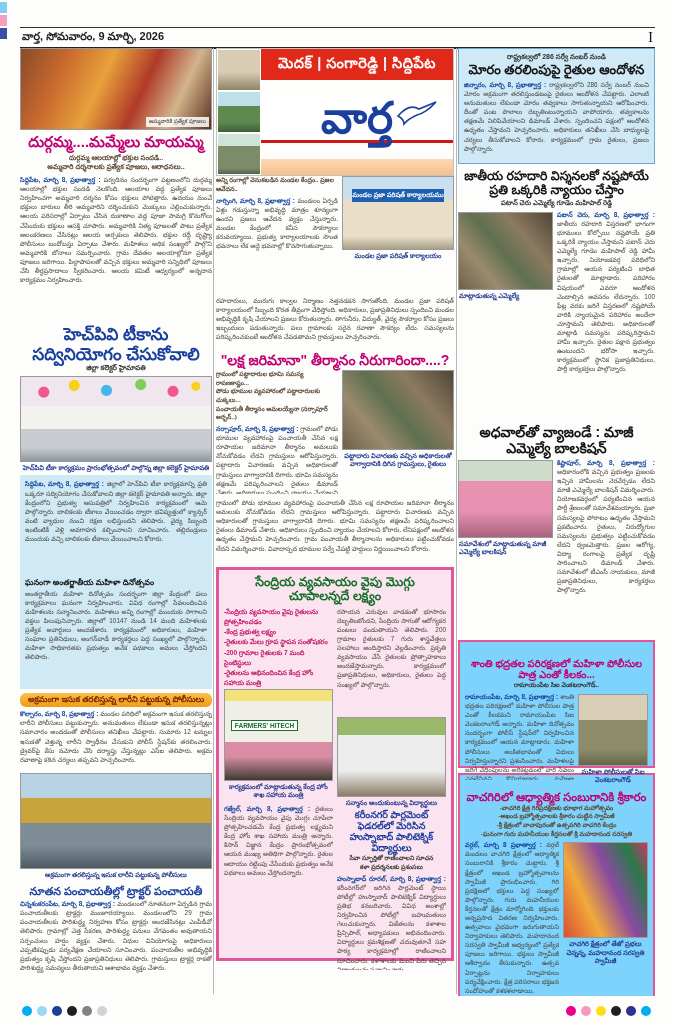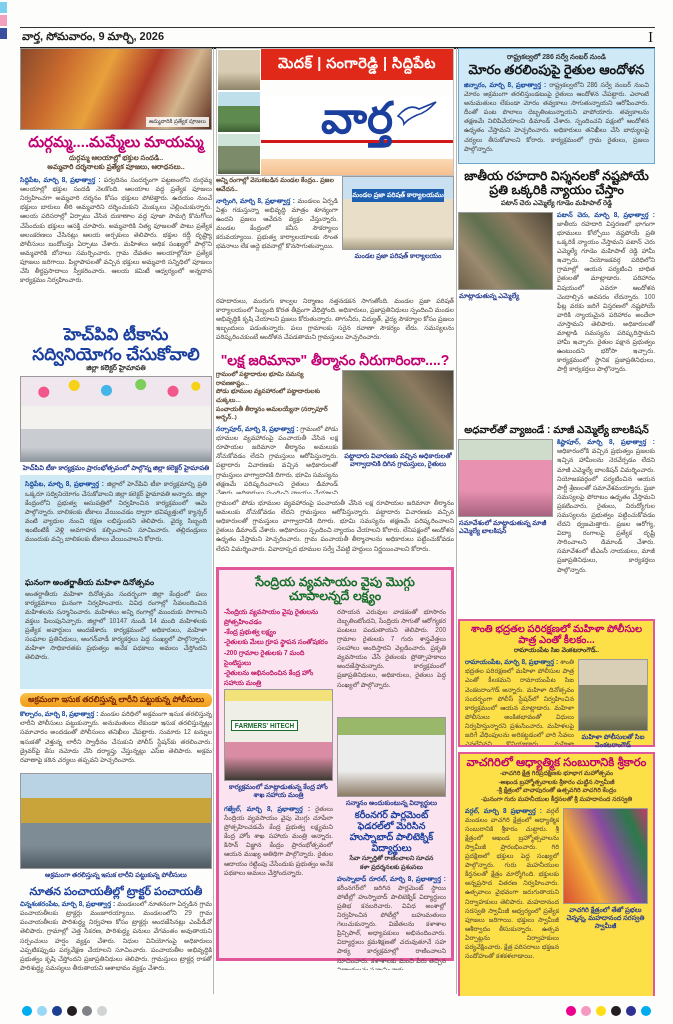--- a/index.html
+++ b/index.html
@@ -75,21 +75,21 @@
         padding:6px 0 5px;letter-spacing:.5px;}
   .mlogo{flex:1;background:#fff;display:flex;align-items:center;justify-content:center;position:relative;
          border-bottom:3px solid #d01818;}
   .mlogo .lg{font-size:44px;font-weight:bold;color:#1a3f9e;line-height:1;}
   .mlogo svg{position:absolute;right:14px;top:4px;}
   .mstrip{height:16px;background:linear-gradient(#fbd9b5,#f6c08e);}
   
   .bluebox{background:#cfe9f7;border:1px solid #6fa8c8;box-sizing:border-box;padding:4px 5px;}
   .kick{font-size:7px;font-weight:bold;text-align:center;color:#333;}
   .pinkbox{background:#fbe4ef;border:3px solid #e2569a;box-sizing:border-box;padding:5px;}
-  .pinkbox2{background:#fde047;border:2.5px solid #e2569a;box-sizing:border-box;padding:2px 5px;}
+  .pinkbox2{background:#7dd3fc;border:2.5px solid #e2569a;box-sizing:border-box;padding:16px 5px;}
   .fl{float:left;margin:2px 4px 2px 0;}
   .fr{float:right;margin:2px 0 2px 4px;}
   .w95{width:95px;} .w112{width:112px;} .w70{width:70px;} .w85{width:85px;}
   .clr{clear:both;}
 </style>
 </head>
 <body>
 
 <div class="page">
 
@@ -223,21 +223,21 @@
     <div class="hlk" style="font-size:12.5px;margin:5px 0 1px">జాతీయ రహదారి విస్శనలకో నష్టపోయే ప్రతి ఒక్కరికి న్యాయం చేస్తాం</div>
     <div class="sub" style="font-size:6.8px;margin-bottom:2px">పటాన్ చెరు ఎమ్మెల్యే గూడెం మహిపాల్ రెడ్డి</div>
     <div style="height:212px;overflow:hidden">
       <div class="fl w95">
         <div class="ph phcrowd" style="height:78px"></div>
         <div class="cap" style="text-align:left">మాట్లాడుతున్న ఎమ్మెల్యే</div>
       </div>
       <p class="body" style="margin:0"><b class="dl">పటాన్ చెరు, మార్చి 8, ప్రభాత్వార్త :</b> <span>జాతీయ రహదారి విస్తరణలో భాగంగా భూములు కోల్పోయి నష్టపోయే ప్రతి ఒక్కరికీ న్యాయం చేస్తామని పటాన్ చెరు ఎమ్మెల్యే గూడెం మహిపాల్ రెడ్డి హామీ ఇచ్చారు. నియోజకవర్గ పరిధిలోని గ్రామాల్లో ఆయన పర్యటించి బాధిత రైతులతో మాట్లాడారు. పరిహారం విషయంలో ఎవరూ ఆందోళన చెందాల్సిన అవసరం లేదన్నారు. 100 ఫీట్ల వరకు జరిగే విస్తరణలో నష్టపోయే వారికి న్యాయమైన పరిహారం అందేలా చూస్తామని తెలిపారు. అధికారులతో మాట్లాడి సమస్యను పరిష్కరిస్తామని హామీ ఇచ్చారు. రైతుల పక్షాన ప్రభుత్వం ఉంటుందని భరోసా ఇచ్చారు. కార్యక్రమంలో స్థానిక ప్రజాప్రతినిధులు, పార్టీ కార్యకర్తలు పాల్గొన్నారు.</span></p>
       <div class="clr"></div>
     </div>
-    <div class="hlk" style="font-size:10px;margin:2px 0">అధవాల్‌తో వ్యాజండే : మాజీ ఎమ్మెల్యే బాలకిషన్</div>
+    <div class="hlk" style="font-size:14px;margin:2px 0">అధవాల్‌తో వ్యాజండే : మాజీ ఎమ్మెల్యే బాలకిషన్</div>
     <div style="height:178px;overflow:hidden">
       <div class="fl w95">
         <div class="ph phpink"></div>
         <div class="cap" style="text-align:left">సమావేశంలో మాట్లాడుతున్న మాజీ ఎమ్మెల్యే బాలకిషన్</div>
       </div>
       <p class="body" style="margin:0"><b class="dl">కిష్టాపూర్, మార్చి 8, ప్రభాత్వార్త :</b> <span>అధికారంలోకి వచ్చిన ప్రభుత్వం ప్రజలకు ఇచ్చిన హామీలను నెరవేర్చడం లేదని మాజీ ఎమ్మెల్యే బాలకిషన్ విమర్శించారు. నియోజకవర్గంలో పర్యటించిన ఆయన పార్టీ శ్రేణులతో సమావేశమయ్యారు. ప్రజా సమస్యలపై పోరాటం ఉధృతం చేస్తామని ప్రకటించారు. రైతులు, నిరుద్యోగుల సమస్యలను ప్రభుత్వం పట్టించుకోవడం లేదని ధ్వజమెత్తారు. ప్రజల ఆరోగ్య, విద్యా రంగాలపై ప్రత్యేక దృష్టి సారించాలని డిమాండ్ చేశారు. సమావేశంలో టీఎంసీ నాయకులు, మాజీ ప్రజాప్రతినిధులు, కార్యకర్తలు పాల్గొన్నారు.</span></p>
       <div class="clr"></div>
     </div>
 
     <div class="pinkbox2" style="height:128px;margin-top:4px">

